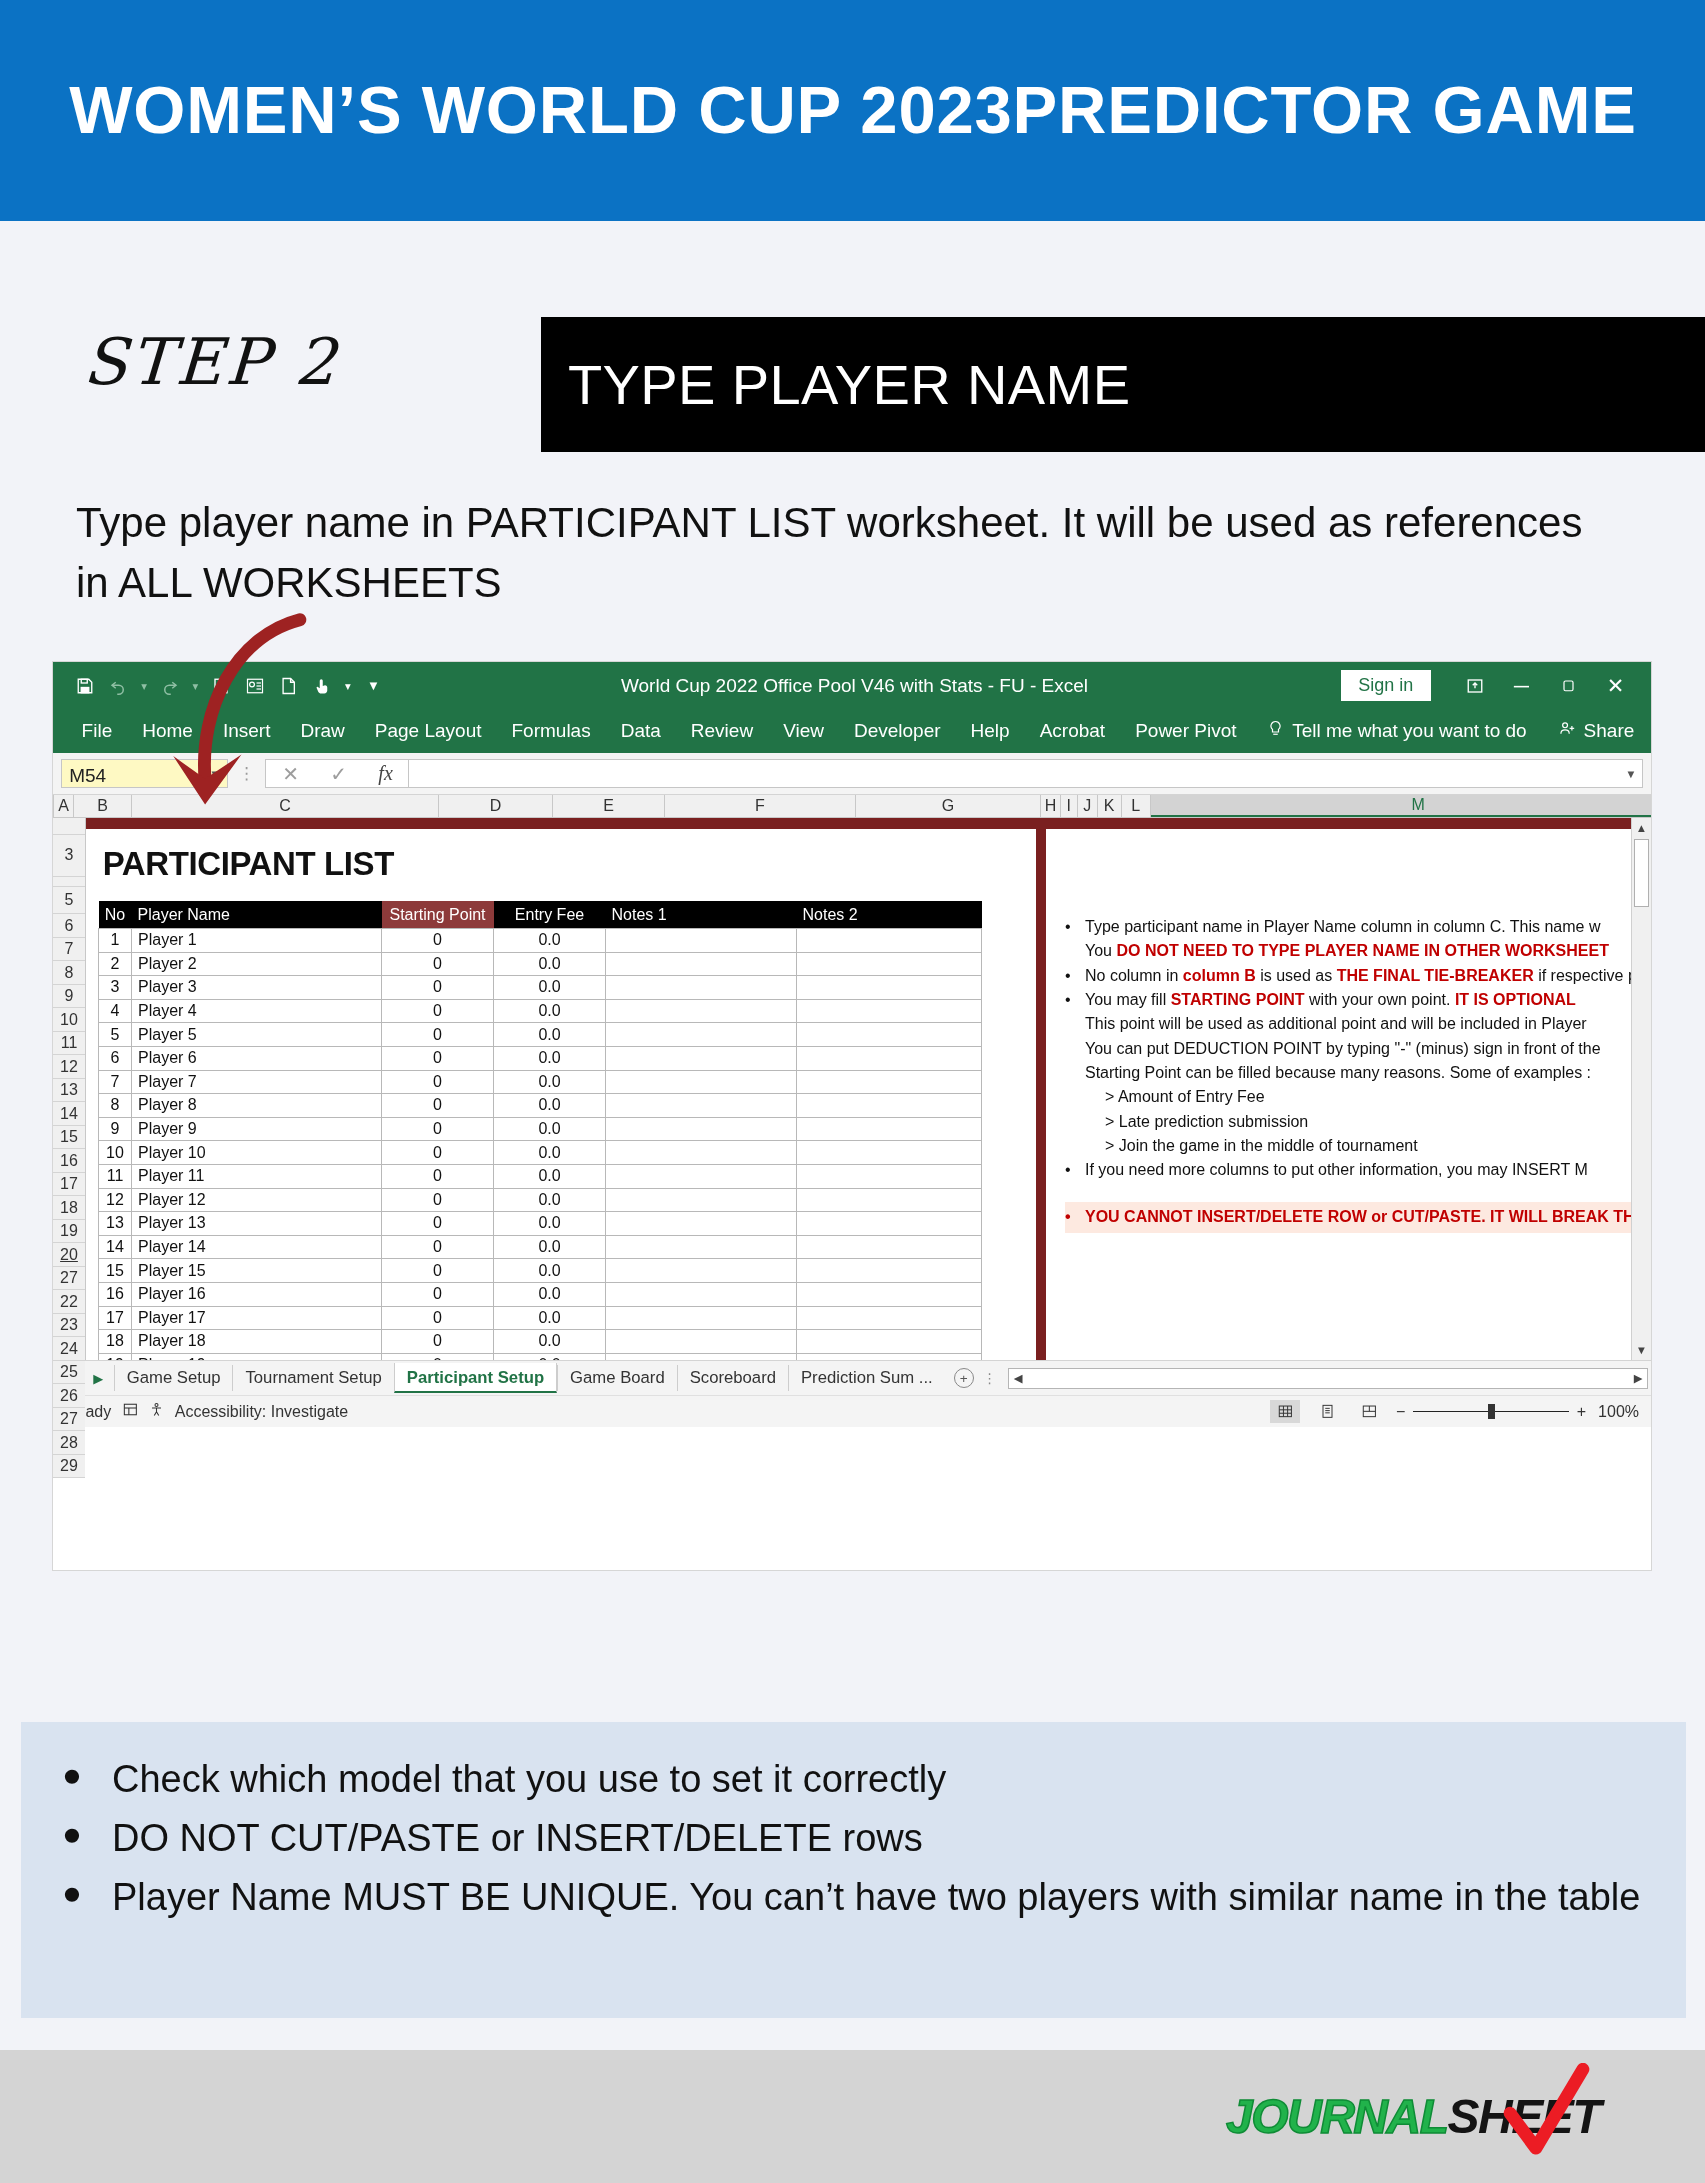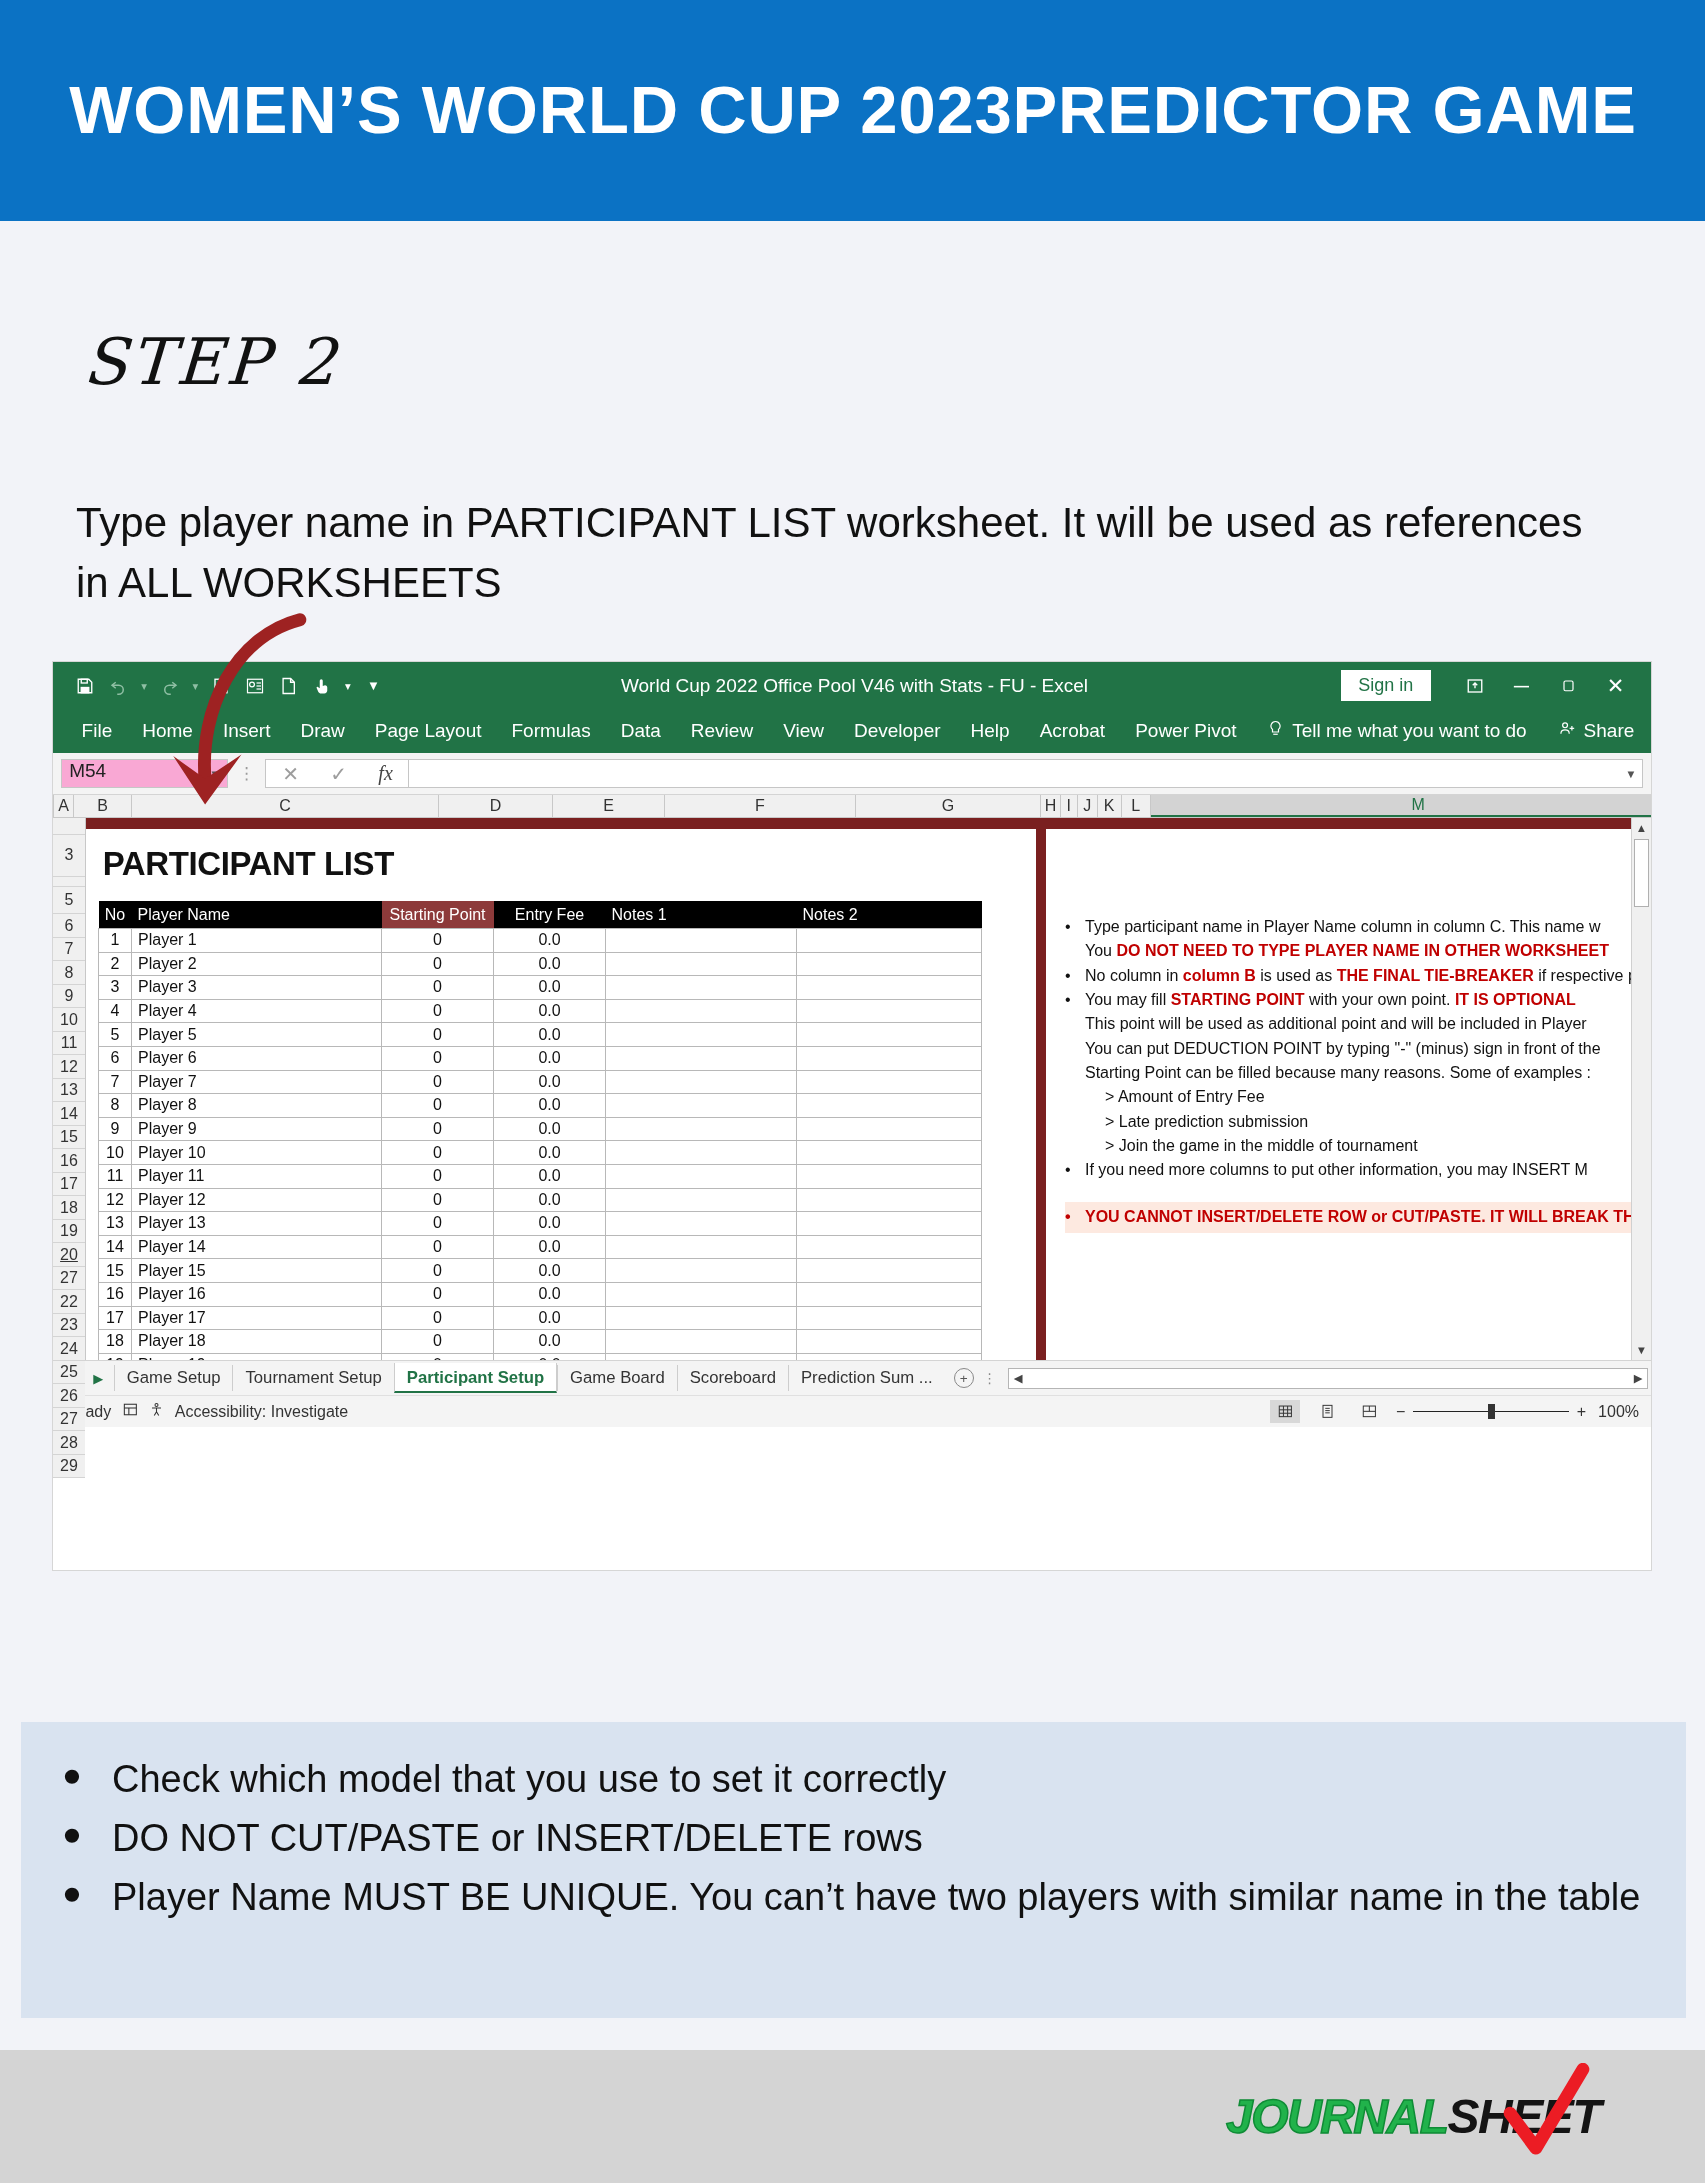--- a/index.html
+++ b/index.html
@@ -166,23 +166,23 @@
   .xl-formulabar {
     height: 42px;
     background: #f4f4f4;
     display: flex;
     align-items: center;
     padding: 0 7.6px;
     border-bottom: 0.8px solid #d4d4d4;
   }
   .namebox {
     width: 167px; height: 29px;
-    background: #f9a8d4;
+    background: #fef9c3;
     border: 0.8px solid #c6c6c6;
-    display: flex; align-items: flex-start;
+    display: flex; align-items: flex-end;
     padding: 0 7.6px;
     font-size: 19px;
     color: #222;
     position: relative;
   }
   .namebox .carет, .namebox .cv {
     position: absolute; right: 6px; top: 50%;
     transform: translateY(-50%);
     font-size: 11.4px; color: #555;
   }
@@ -494,20 +494,23 @@
 </head>
 <body>
 
 <div id="hero">
   <div class="line">WOMEN’S WORLD CUP 2023</div>
   <div class="line">PREDICTOR GAME</div>
 </div>
 
 <div id="step-row">
   <div id="step-label">STEP 2</div>
+  <div id="step-title-bar">
+    <div class="txt">TYPE PLAYER NAME</div>
+  </div>
 </div>
 
 <div id="desc">Type player name in PARTICIPANT LIST worksheet. It will be used as references in ALL WORKSHEETS</div>
 
 <div id="excel">
 
   <div class="xl-titlebar">
     <div class="qat">
       <div class="qi">
         <svg width="18" height="18" viewBox="0 0 24 24" fill="none" stroke="#fff" stroke-width="1.8">

